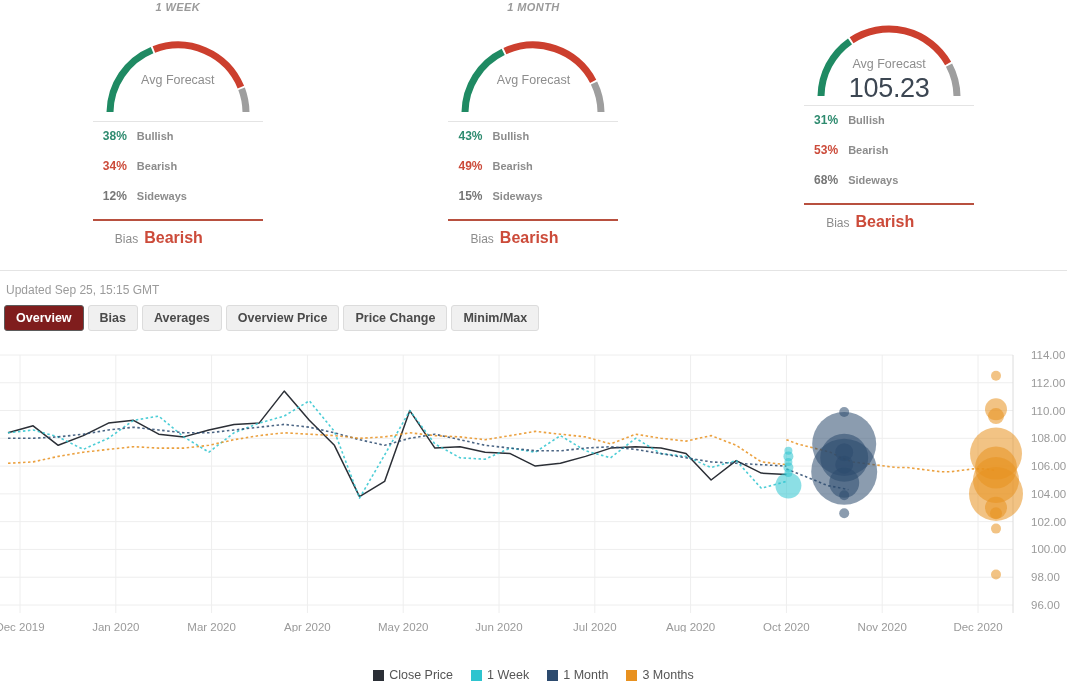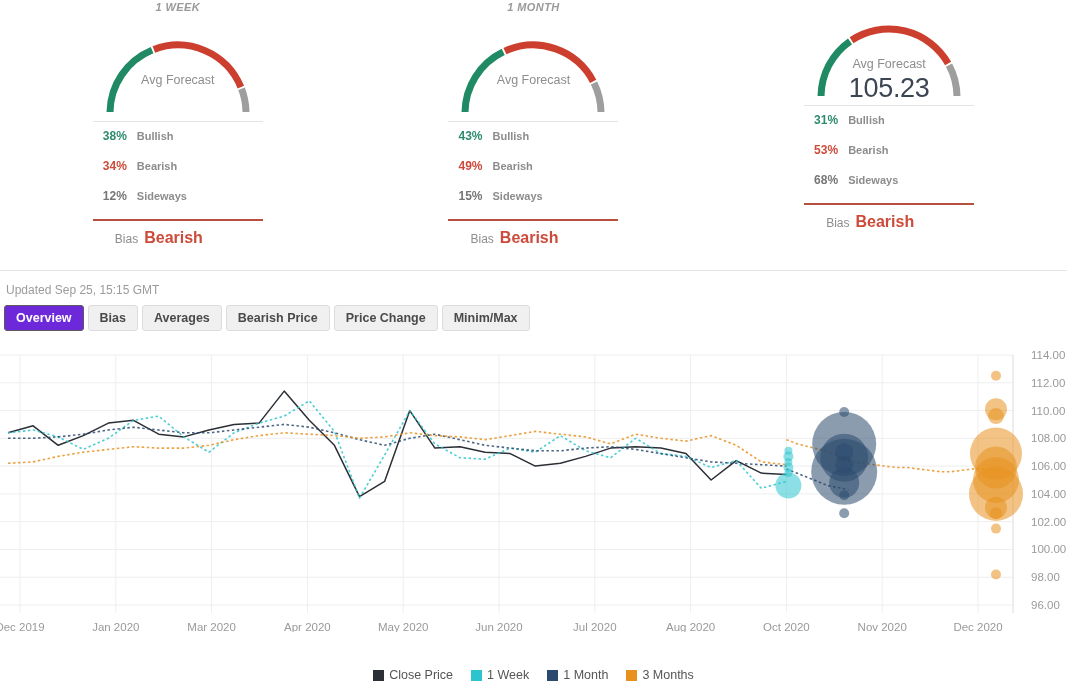--- a/index.html
+++ b/index.html
@@ -121,21 +121,21 @@
     font-size: 12.5px;
     font-weight: bold;
     color: #4a4a4a;
     padding: 0 11px;
     height: 26px;
     line-height: 24px;
     cursor: pointer;
     white-space: nowrap;
   }
   .tab.active {
-    background: #6d28d9;
+    background: #7f1d1d;
     border-color: #5b5b5b;
     color: #ffffff;
   }
 
   
   .chart-area {
     position: relative;
     width: 1067px;
     height: 300px;
     margin-top: 12px;
@@ -264,21 +264,21 @@
 </div>
 
 <div class="hr-main"></div>
 
 <div class="updated">Updated Sep 25, 15:15 GMT</div>
 
 <div class="tabs">
   <div class="tab active">Overview</div>
   <div class="tab">Bias</div>
   <div class="tab">Averages</div>
-  <div class="tab">Bearish Price</div>
+  <div class="tab">Overview Price</div>
   <div class="tab">Price Change</div>
   <div class="tab">Minim/Max</div>
 </div>
 
 <div class="chart-area">
   <svg id="chart-svg" width="1067" height="285" viewBox="0 0 1067 285">
       <line x1="0" y1="258" x2="1013" y2="258" stroke="#eeeeee" stroke-width="1"></line>
       <text x="1031" y="262" fill="#9a9a9a" font-size="11.5" font-family="&quot;Liberation Sans&quot;, sans-serif">96.00</text>
       <line x1="0" y1="230.22222222222223" x2="1013" y2="230.22222222222223" stroke="#eeeeee" stroke-width="1"></line>
       <text x="1031" y="234.22222222222223" fill="#9a9a9a" font-size="11.5" font-family="&quot;Liberation Sans&quot;, sans-serif">98.00</text>

